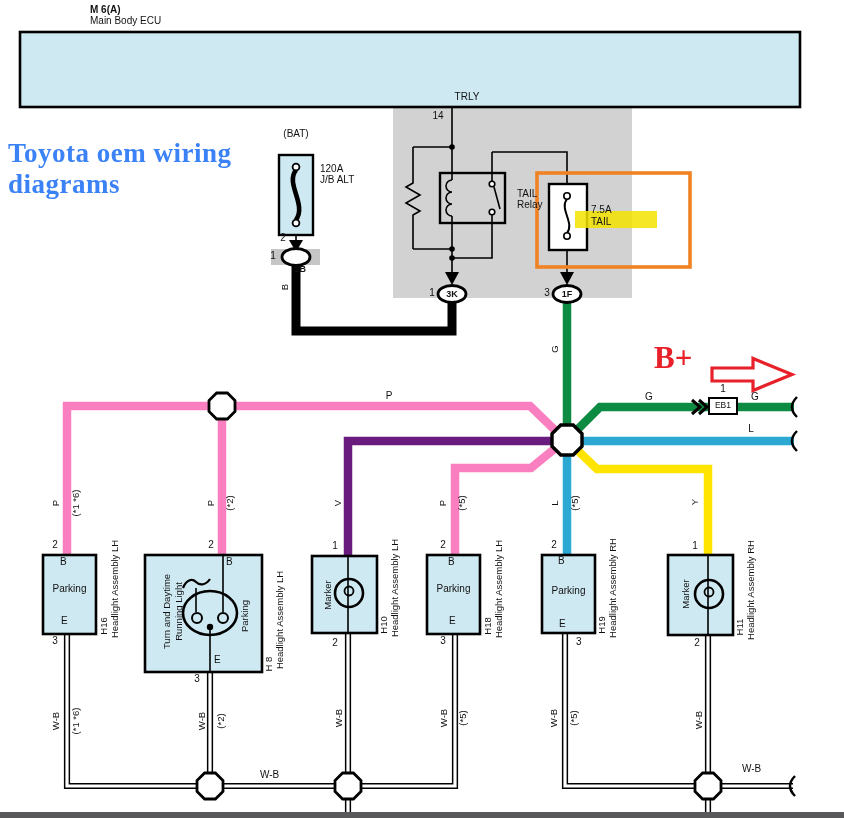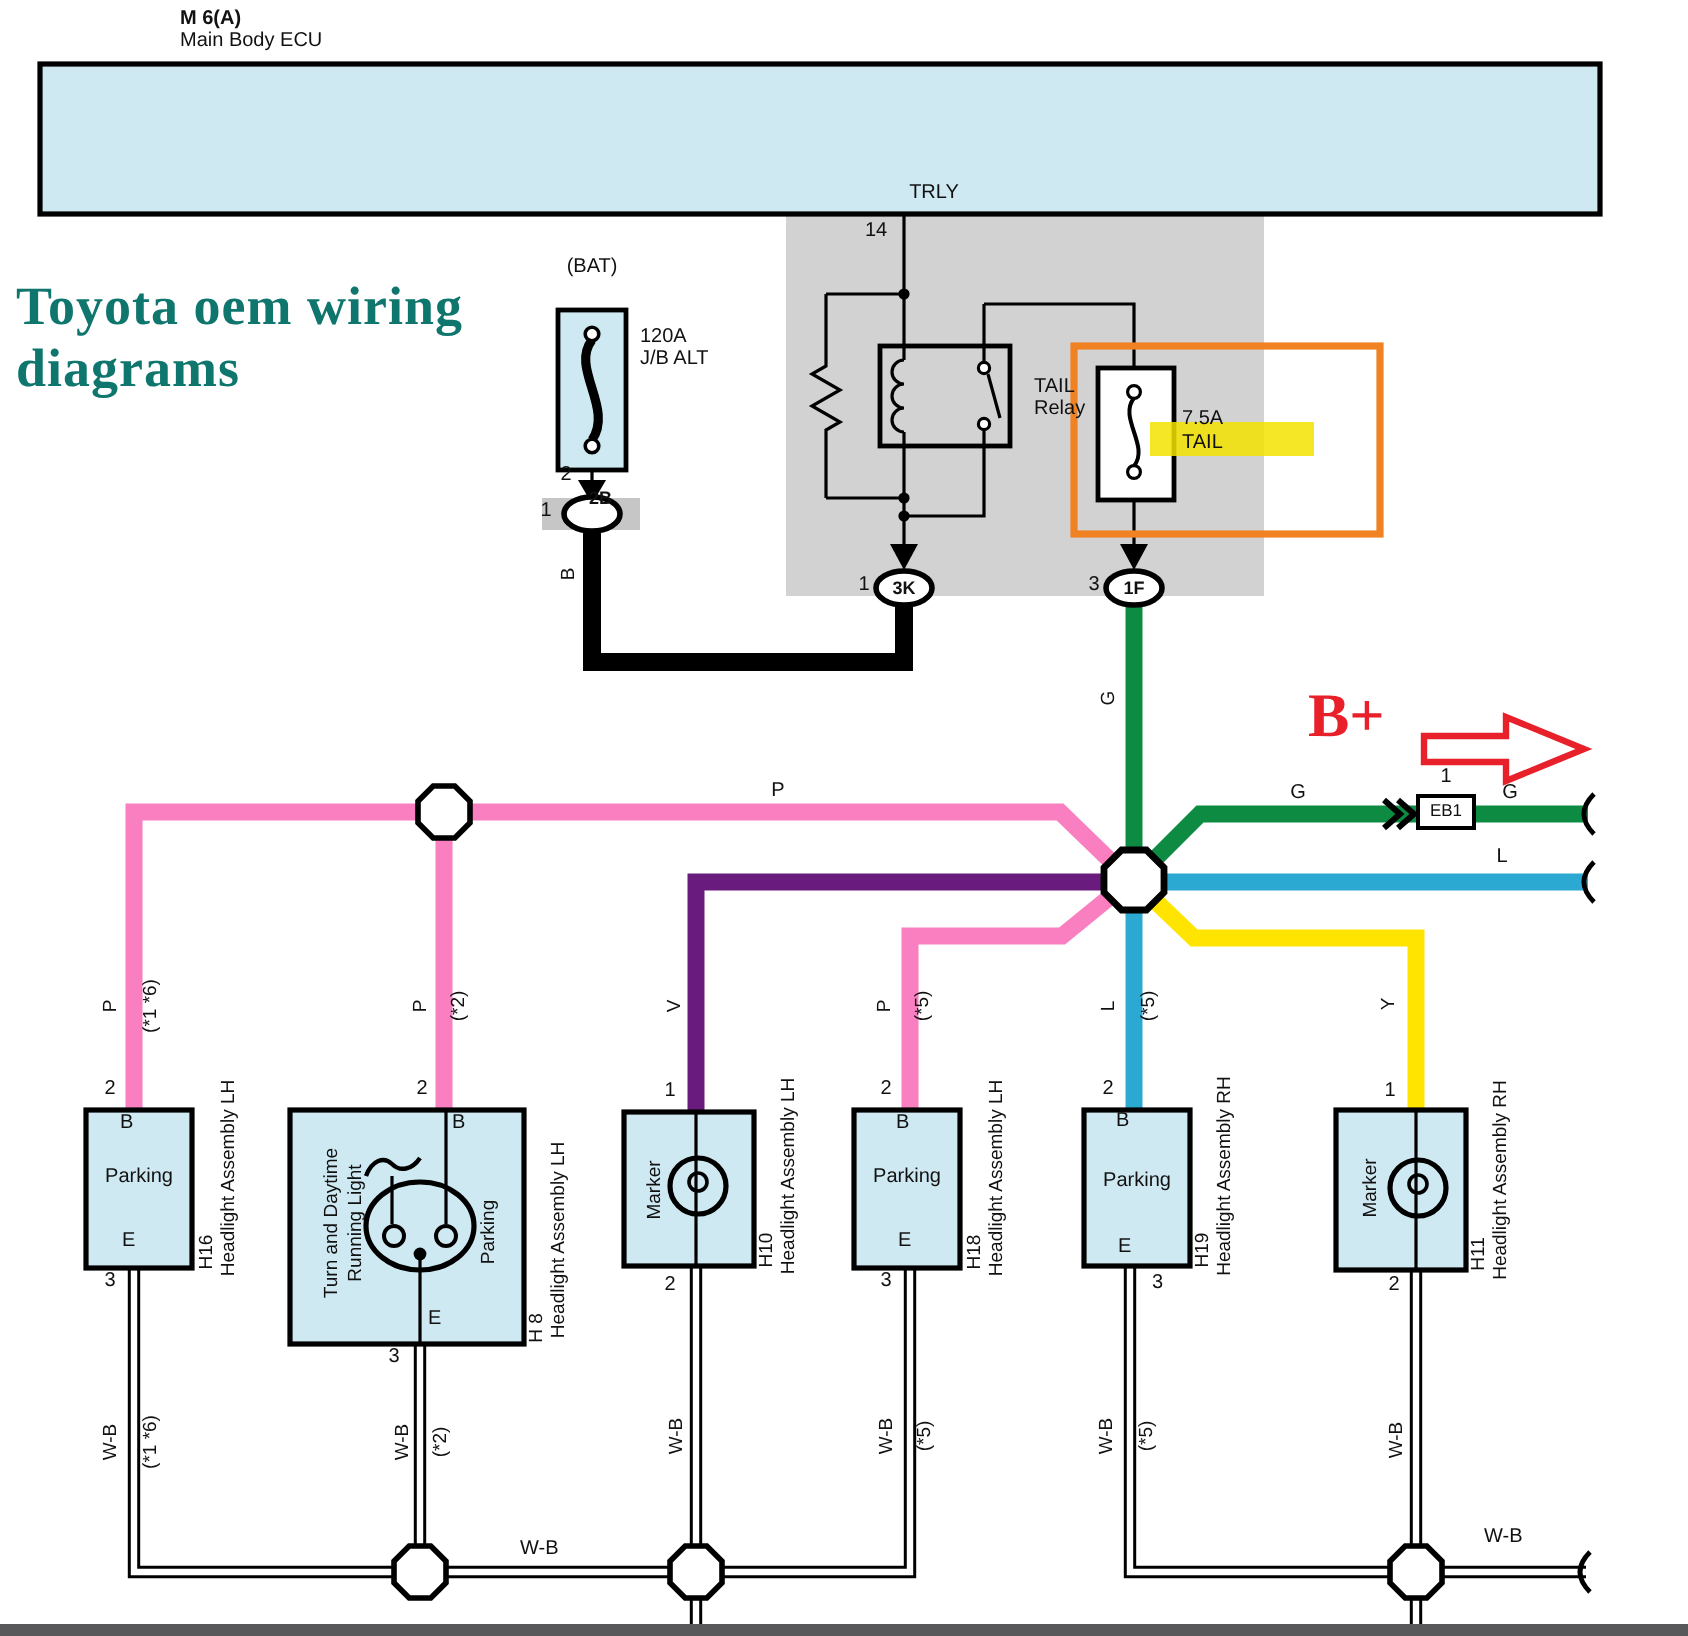--- a/index.html
+++ b/index.html
@@ -6,21 +6,21 @@
   .stage{position:relative;width:844px;height:818px;background:#fff;overflow:hidden;
          font-family:"Liberation Sans",sans-serif;}
   svg{position:absolute;left:0;top:0;}
   .hl{position:absolute;font:10px/11px "Liberation Sans",sans-serif;color:#111;white-space:pre-line;}
   .vl{position:absolute;font:9.5px/10px "Liberation Sans",sans-serif;color:#111;text-align:center;
       transform:rotate(-90deg);white-space:pre;}
   .vl.ml{white-space:pre-line;line-height:11.5px;}
   .c{text-align:center}.r{text-align:center}
   .cc{font-weight:700;font-size:9px;}
   .wm{position:absolute;left:8px;top:138px;font:700 27px/31px "Liberation Serif",serif;
-      color:#0f766e;white-space:pre-line;letter-spacing:.5px;}
+      color:#3b82f6;white-space:pre-line;letter-spacing:.5px;}
   .bp{position:absolute;left:654px;top:342px;font:700 31px/32px "Liberation Serif",serif;color:#E8202A;}
 </style>
 </head>
 <body>
 
 <div class="stage">
 
 <svg width="844" height="818" viewBox="0 0 844 818">
 
   <rect x="393" y="108" width="239" height="190" fill="#D2D2D2"></rect>
@@ -159,21 +159,21 @@
 <div class="wm">Toyota oem wiring
 diagrams</div>
 <div class="hl c" style="left:435px;top:91px;width:34px;margin-left:15px;">TRLY</div>
 <div class="hl r" style="left:430px;top:110px;width:16px;">14</div>
 
 <div class="hl c" style="left:276px;top:128px;width:40px;">(BAT)</div>
 <div class="hl" style="left:320px;top:163px;">120A
 J/B ALT</div>
 <div class="hl r" style="left:276px;top:232px;width:14px;">2</div>
 <div class="hl r" style="left:268px;top:250px;width:10px;">1</div>
-<div class="hl c cc" style="left:286px;top:244px;width:20px;text-align:right;">2B</div>
+<div class="hl c cc" style="left:286px;top:264px;width:20px;text-align:right;">2B</div>
 
 <div class="hl" style="left:517px;top:188px;">TAIL
 Relay</div>
 <div class="hl" style="left:591px;top:204px;">7.5A</div>
 <div class="hl" style="left:591px;top:216px;">TAIL</div>
 <div class="hl r" style="left:427px;top:287px;width:10px;">1</div>
 <div class="hl c cc" style="left:442px;top:289px;width:20px;">3K</div>
 <div class="hl r" style="left:542px;top:287px;width:10px;">3</div>
 <div class="hl c cc" style="left:557px;top:289px;width:20px;">1F</div>
 

